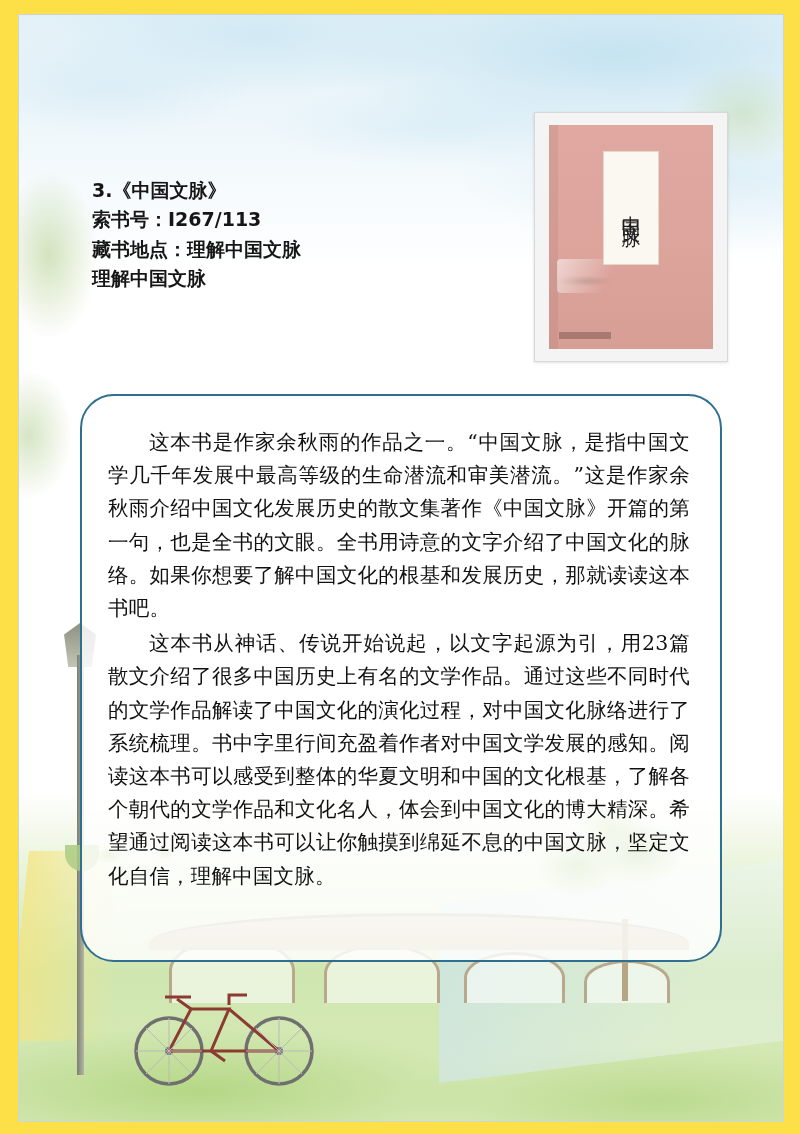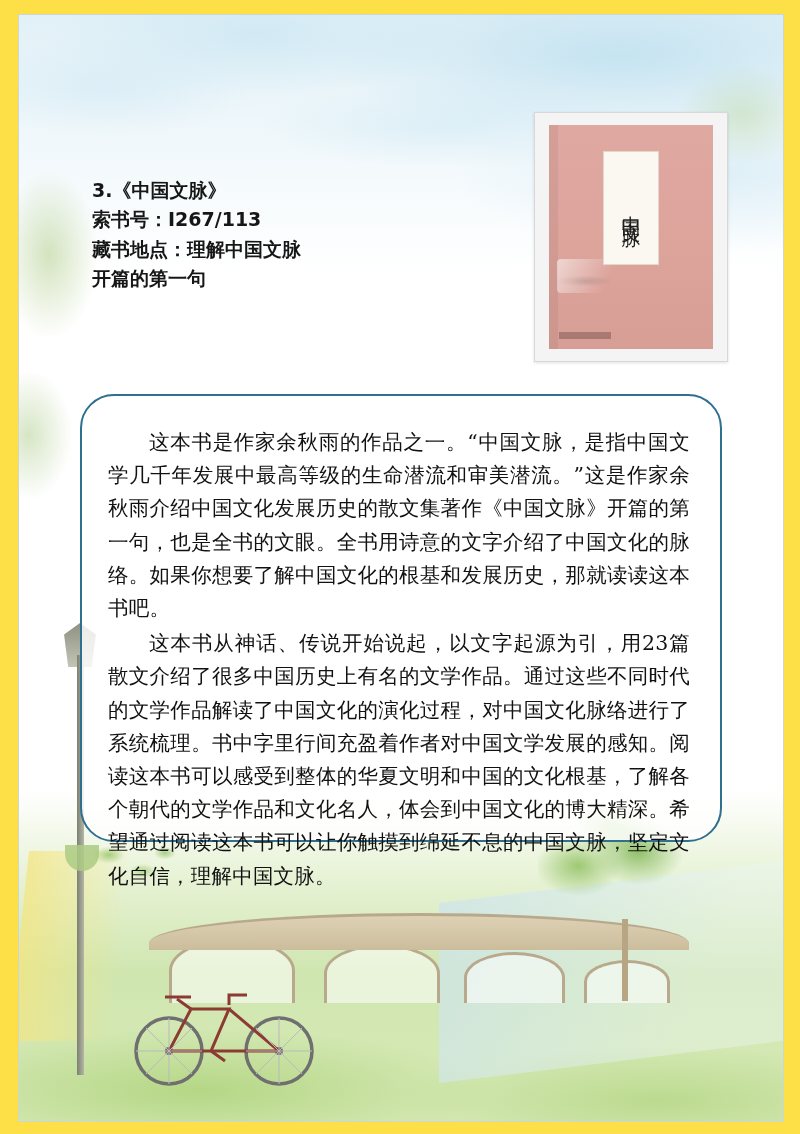--- a/index.html
+++ b/index.html
@@ -237,21 +237,21 @@
     color: #161616;
     font-weight: 600;
   }
   .book-info div { white-space: pre; }
 
   .desc-card {
     position: absolute;
     left: 80px;
     top: 394px;
     width: 642px;
-    height: 448px;
+    height: 568px;
     border: 2px solid #2f6f8f;
     border-radius: 34px;
     background: rgba(255,255,255,0.82);
     box-sizing: border-box;
     padding: 30px 30px 20px 26px;
   }
   .desc-p {
     margin: 0 0 2px 0;
     font-family: "DejaVu Serif", "Liberation Serif", serif;
     font-size: 20.5px;
@@ -329,21 +329,21 @@
         <span class="cover-label-text">中国文脉</span>
       </div>
       <div class="cover-foot"></div>
     </div>
   </div>
 
   <div class="book-info">
     <div>3.《中国文脉》</div>
     <div>索书号：I267/113</div>
     <div>藏书地点：理解中国文脉</div>
-    <div>开篇的第一句</div>
+    <div>理解中国文脉</div>
   </div>
 
   <div class="desc-card">
     <p class="desc-p">这本书是作家余秋雨的作品之一。“中国文脉，是指中国文学几千年发展中最高等级的生命潜流和审美潜流。”这是作家余秋雨介绍中国文化发展历史的散文集著作《中国文脉》开篇的第一句，也是全书的文眼。全书用诗意的文字介绍了中国文化的脉络。如果你想要了解中国文化的根基和发展历史，那就读读这本书吧。</p>
     <p class="desc-p">这本书从神话、传说开始说起，以文字起源为引，用23篇散文介绍了很多中国历史上有名的文学作品。通过这些不同时代的文学作品解读了中国文化的演化过程，对中国文化脉络进行了系统梳理。书中字里行间充盈着作者对中国文学发展的感知。阅读这本书可以感受到整体的华夏文明和中国的文化根基，了解各个朝代的文学作品和文化名人，体会到中国文化的博大精深。希望通过阅读这本书可以让你触摸到绵延不息的中国文脉，坚定文化自信，理解中国文脉。</p>
   </div>
 
 </div>
 
 </body></html>

